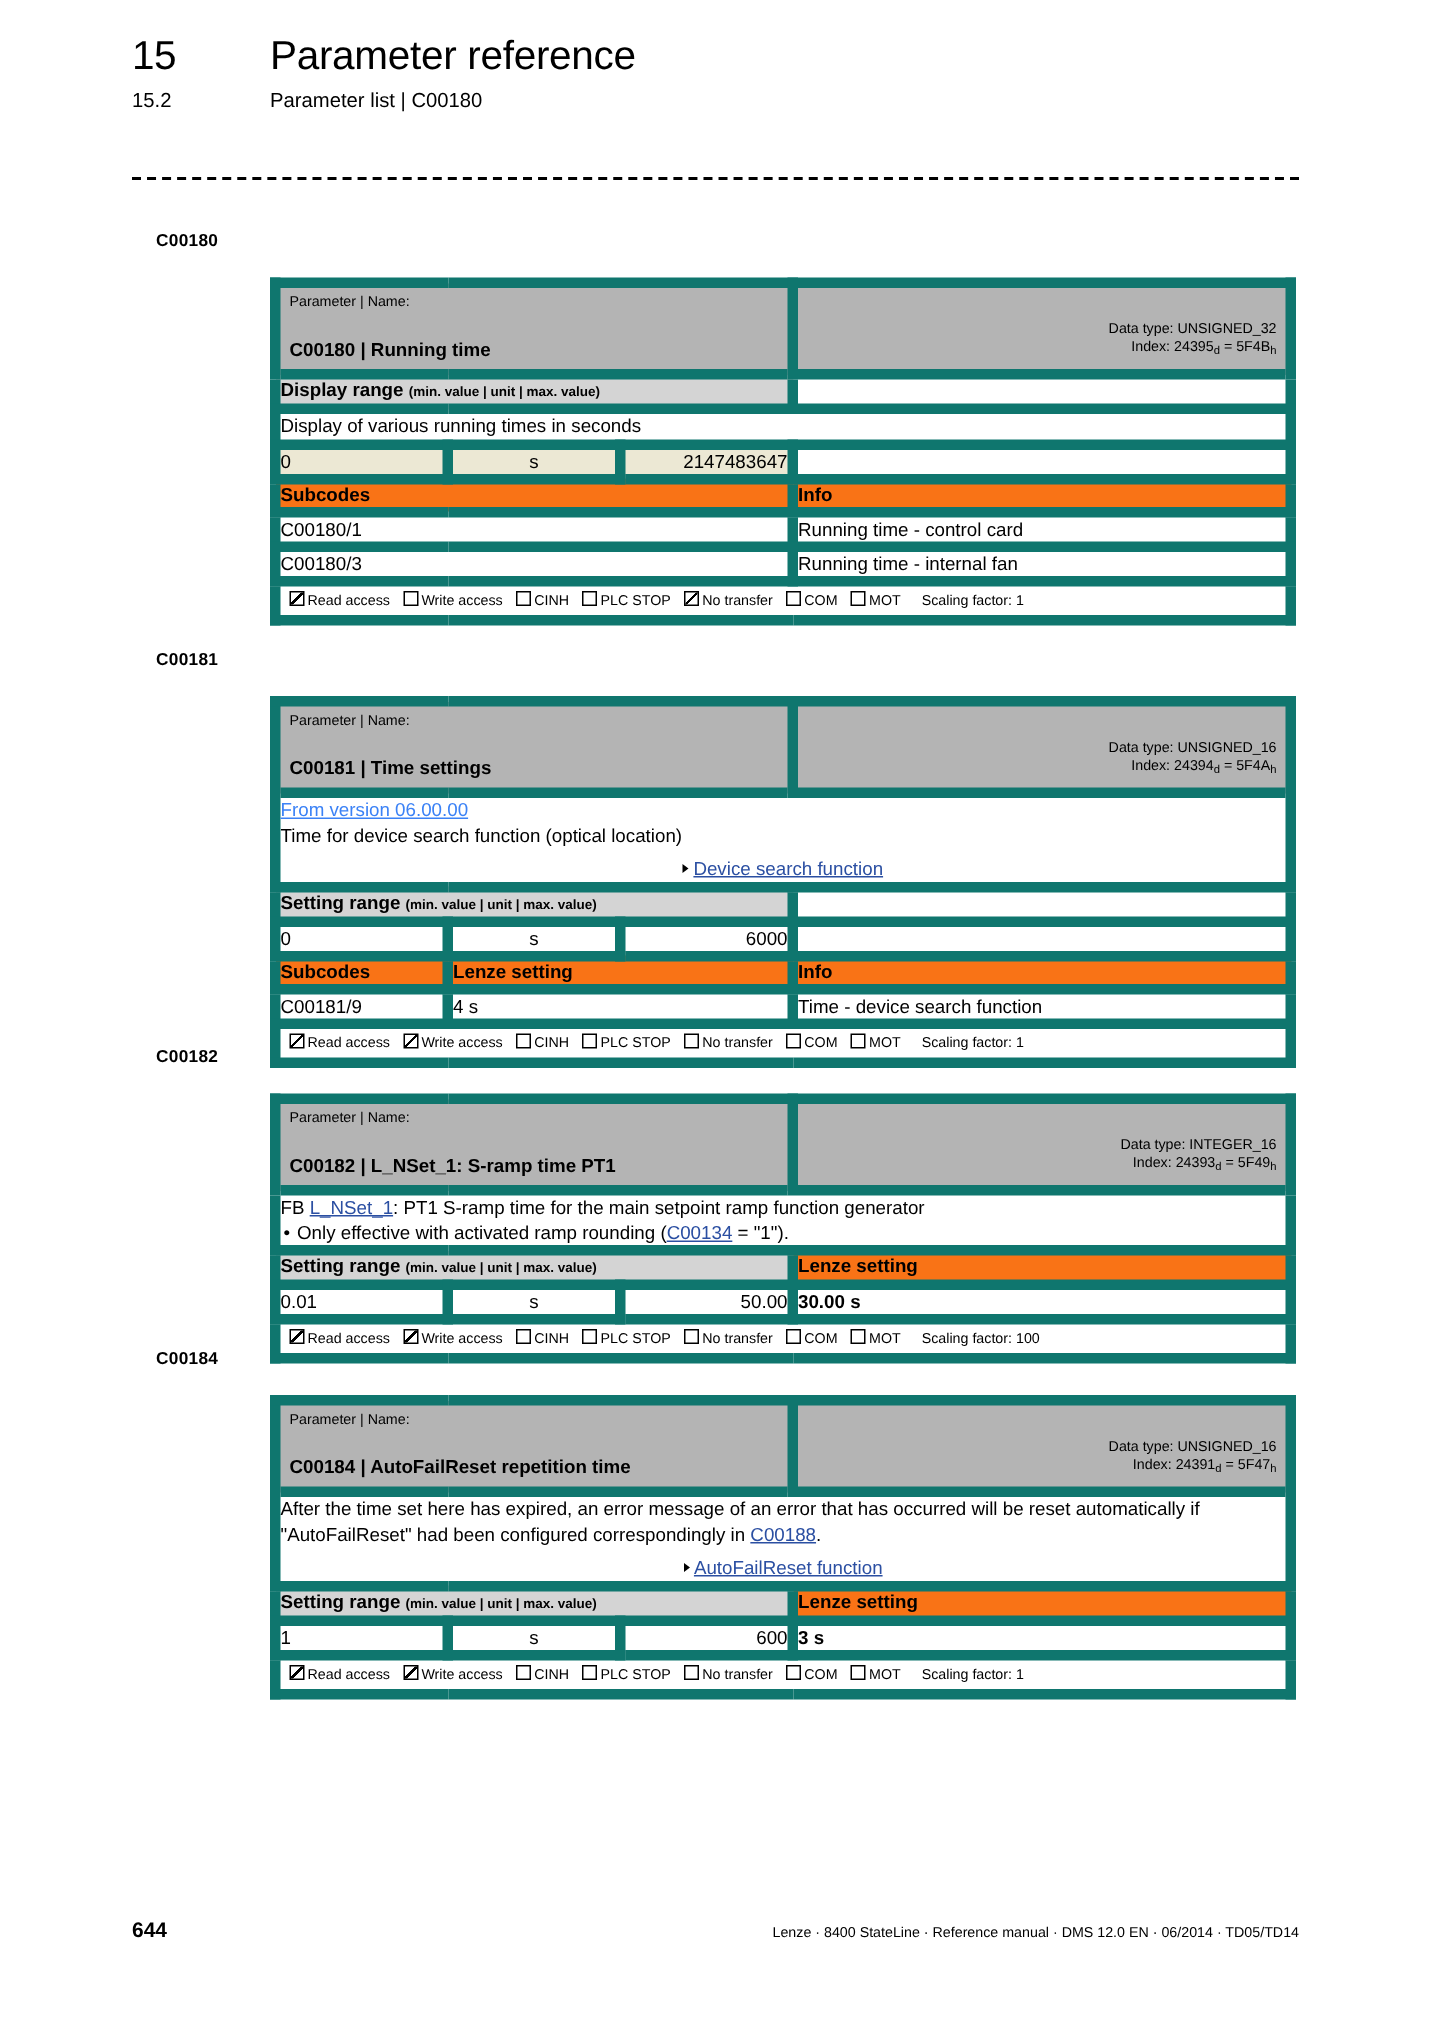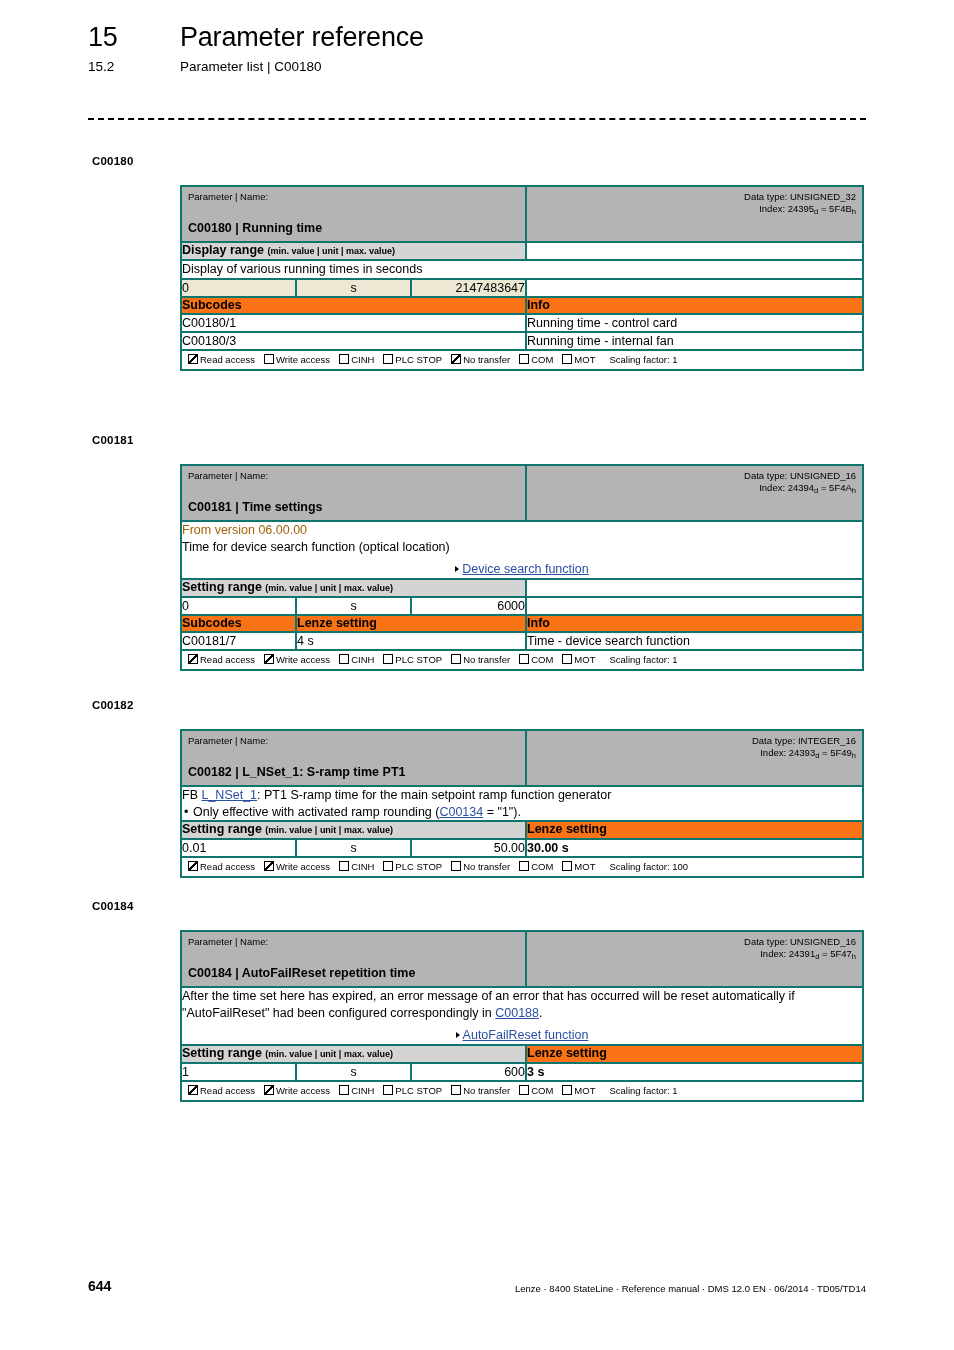--- a/index.html
+++ b/index.html
@@ -58,38 +58,38 @@
   }
 
   
   .pblock {
     position: absolute;
     left: 88px;
     width: 778px;
   }
   .pcode {
     position: absolute;
-    left: 4px;
+    left: 16px;
     top: 0;
     font-size: 11.5px;
     font-weight: bold;
     letter-spacing: 0.2px;
   }
   .ptable {
     position: absolute;
     left: 92px;
     top: 30px;
     width: 684px;
     border: 1px solid #000;
     border-collapse: collapse;
     table-layout: fixed;
     background: #fff;
   }
   .ptable td {
-    border: 2px solid #0f766e;
+    border: 7px solid #0f766e;
     padding: 0;
     vertical-align: top;
   }
 
   
   .th-band td {
     background: #b4b4b4;
     border-bottom: 1px solid #000;
     padding: 4px 6px 5px 6px;
   }
@@ -101,37 +101,38 @@
     font-size: 12.5px;
     font-weight: bold;
     line-height: 15px;
     margin-top: 18px;
   }
   .th-right {
     text-align: right;
     font-size: 9.5px;
     line-height: 12px;
   }
-  .th-right .dtype { display: block; }
+  .th-right .dtype { display: block; margin-top: 18px; }
   .th-right .didx { display: block; }
   sub {
     font-size: 7.5px;
     vertical-align: baseline;
     position: relative;
     top: 2px;
   }
 
   
   .desc-cell {
     padding: 4px 6px 4px 6px;
     font-size: 12.5px;
     line-height: 16.5px;
   }
   .desc-ver {
-    color: #a16207;
+    color: #3b82f6;
+    text-decoration: underline;
   }
   .desc-list {
     margin: 0;
     padding: 0;
     list-style: none;
   }
   .desc-list li {
     padding-left: 11px;
     position: relative;
   }
@@ -365,21 +366,21 @@
             <td class="rv rv-unit">s</td>
             <td class="rv rv-max">6000</td>
             <td class="blank-cell"></td>
           </tr>
           <tr>
             <td class="sc-head">Subcodes</td>
             <td class="sc-head" colspan="2">Lenze setting</td>
             <td class="sc-head">Info</td>
           </tr>
           <tr>
-            <td class="sc-cell">C00181/7</td>
+            <td class="sc-cell">C00181/9</td>
             <td class="sc-cell" colspan="2">4 s</td>
             <td class="sc-cell">Time - device search function</td>
           </tr>
           <tr class="acc-row">
             <td colspan="4">
               <div class="acc-flags"><span class="acc-item"><span class="cbx on"></span>Read access</span><span class="acc-item"><span class="cbx on"></span>Write access</span><span class="acc-item"><span class="cbx"></span>CINH</span><span class="acc-item"><span class="cbx"></span>PLC STOP</span><span class="acc-item"><span class="cbx"></span>No transfer</span><span class="acc-item"><span class="cbx"></span>COM</span><span class="acc-item"><span class="cbx"></span>MOT</span><span class="acc-scale">Scaling factor: 1</span></div>
             </td>
           </tr>
         </tbody>
       </table>

